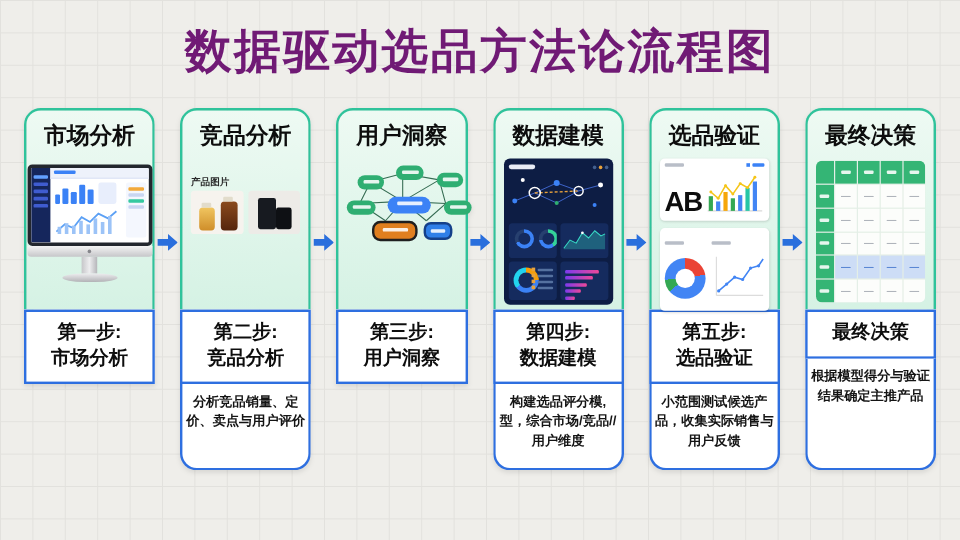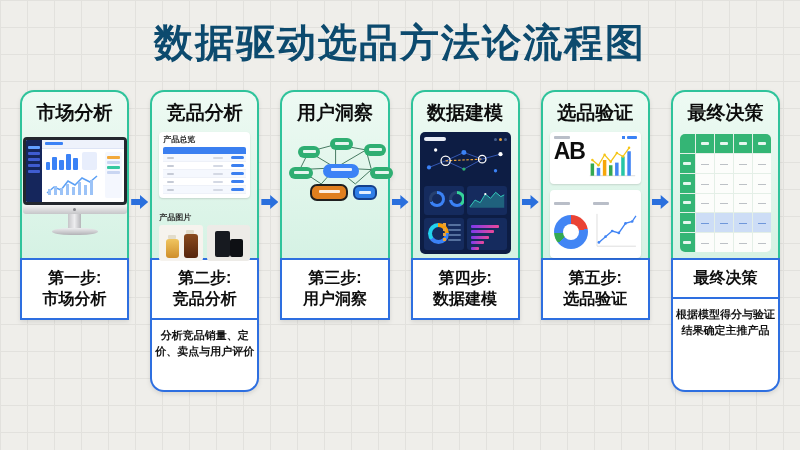--- a/index.html
+++ b/index.html
@@ -4,21 +4,21 @@
 <style>
   html,body{margin:0;padding:0}
   body{
     width:800px;height:450px;overflow:hidden;
     font-family:"Liberation Sans",sans-serif;color:#0d0d0d;
     background-color:#efeeea;
     background-image:linear-gradient(#e2e1dd 1px,transparent 1px),
                      linear-gradient(90deg,#e2e1dd 1px,transparent 1px);
     background-size:27px 27px;
   }
-  .title{margin:0;padding-top:16px;text-align:center;font-size:39px;font-weight:900;letter-spacing:2px;color:#0c4a6e}
+  .title{margin:0;padding-top:16px;text-align:center;font-size:39px;font-weight:900;letter-spacing:2px;color:#701a75}
   .flow{display:flex;align-items:stretch;padding:0 20px;margin-top:20px;height:302px;gap:2px}
   .card{flex:1;min-width:0;display:flex;flex-direction:column;filter:drop-shadow(0 2px 2px rgba(0,0,0,.10))}
   .arrow{flex:0 0 17px;width:17px;height:16px;background:#2a6fdd;margin-top:104px;
     clip-path:polygon(0 32%,52% 32%,52% 6%,100% 50%,52% 94%,52% 68%,0 68%)}
   .card-top{background:linear-gradient(180deg,#eefaf3,#d5f2e4);border:2px solid #2fc39b;border-bottom:none;
     border-radius:14px 14px 0 0;padding:5px 5px 4px;display:flex;flex-direction:column}
   .card-title{font-size:19px;font-weight:900;text-align:center;padding:3px 0 6px;white-space:nowrap}
   .card-art{height:122px;position:relative}
   .card-step{background:#fff;border:2px solid #2e6fe0;text-align:center;font-weight:900;font-size:16px;
     line-height:1.3;padding:8px 0;white-space:nowrap}
@@ -98,21 +98,21 @@
   .legend{position:absolute;right:3px;top:5px}
   .legend span{display:flex;align-items:center;gap:2px;margin-bottom:2px}
   .legend i{width:3px;height:3px;background:#e8a23c}
   .legend b{width:13px;height:2px;background:#55719f;border-radius:1px}
   .hbars{padding:4px 4px 0}
   .hbars i{display:block;height:3px;border-radius:1px;background:linear-gradient(90deg,#7c3aed,#ec4899);margin-top:2.5px}
   
   .ab-head{display:flex;justify-content:space-between;align-items:center}
   .lgd{display:flex;align-items:center;gap:2px}
   .lgd i{width:3px;height:3px;background:#3b82f6}
-  .ab-row{display:flex;align-items:flex-start;gap:3px;margin-top:1px}
+  .ab-row{display:flex;align-items:flex-end;gap:3px;margin-top:1px}
   .ab{font-size:23px;font-weight:900;line-height:1;letter-spacing:-1px}
   .v-row{display:flex;gap:5px;align-items:flex-start}
   .donut5{width:34px;height:34px;border-radius:50%;margin-top:3px;
     background:conic-gradient(#ea4335 0 22%,#4285f4 22% 64%,#34a853 64% 74%,#4285f4 74% 100%);position:relative}
   .donut5::after{content:"";position:absolute;inset:9px;background:#fff;border-radius:50%}
   
   .matrix{margin:2px 2px 0;height:118px;border-radius:5px;overflow:hidden;display:grid;
     grid-template-columns:15px repeat(4,1fr);grid-auto-rows:1fr;gap:1px;background:#e4efe7}
   .mx-h{background:#34b575;display:flex;align-items:center;justify-content:center}
   .mx-h i{width:8px;height:3px;background:rgba(255,255,255,.88);border-radius:1px}
@@ -181,51 +181,20 @@
       <div>市场分析</div>
     </div>
   </div>
 
   <div class="arrow"></div>
 
   <div class="card">
     <div class="card-top">
       <div class="card-title">竞品分析</div>
       <div class="card-art">
-        <div class="panel">
-          <span class="minitxt">产品总览</span>
-          <div class="mt-head"></div>
-          <div>
-            <div class="mt-row">
-                <i class="d1"></i>
-                <i class="d2"></i>
-                <i class="btn"></i>
-              </div>
-            <div class="mt-row">
-                <i class="d1"></i>
-                <i class="d2"></i>
-                <i class="btn"></i>
-              </div>
-            <div class="mt-row">
-                <i class="d1"></i>
-                <i class="d2"></i>
-                <i class="btn"></i>
-              </div>
-            <div class="mt-row">
-                <i class="d1"></i>
-                <i class="d2"></i>
-                <i class="btn"></i>
-              </div>
-            <div class="mt-row">
-                <i class="d1"></i>
-                <i class="d2"></i>
-                <i class="btn"></i>
-              </div>
-          </div>
-        </div>
         <div style="margin:16px 2px">
           <span class="minitxt">产品图片</span>
           <div class="prod-row">
             <div class="img-bottles">
               <div class="bottle1"></div>
               <div class="bottle2"></div>
             </div>
             <div class="img-devices">
               <div class="dev1"></div>
               <div class="dev2"></div>
@@ -363,20 +332,21 @@
               </div>
             </div>
           </div>
         </div>
       </div>
     </div>
     <div class="card-step">
       <div>第四步:</div>
       <div>数据建模</div>
     </div>
+    <div class="card-desc">构建选品评分模,型，综合市场/竞品//用户维度</div>
   </div>
 
   <div class="arrow"></div>
 
   <div class="card">
     <div class="card-top">
       <div class="card-title">选品验证</div>
       <div class="card-art">
         <div class="panel">
           <div class="ab-head">
@@ -433,20 +403,21 @@
               </svg>
             </div>
           </div>
         </div>
       </div>
     </div>
     <div class="card-step">
       <div>第五步:</div>
       <div>选品验证</div>
     </div>
+    <div class="card-desc">小范围测试候选产品，收集实际销售与用户反馈</div>
   </div>
 
   <div class="arrow"></div>
 
   <div class="card">
     <div class="card-top">
       <div class="card-title">最终决策</div>
       <div class="card-art">
         <div class="matrix">
           <div class="mx-h"></div>

